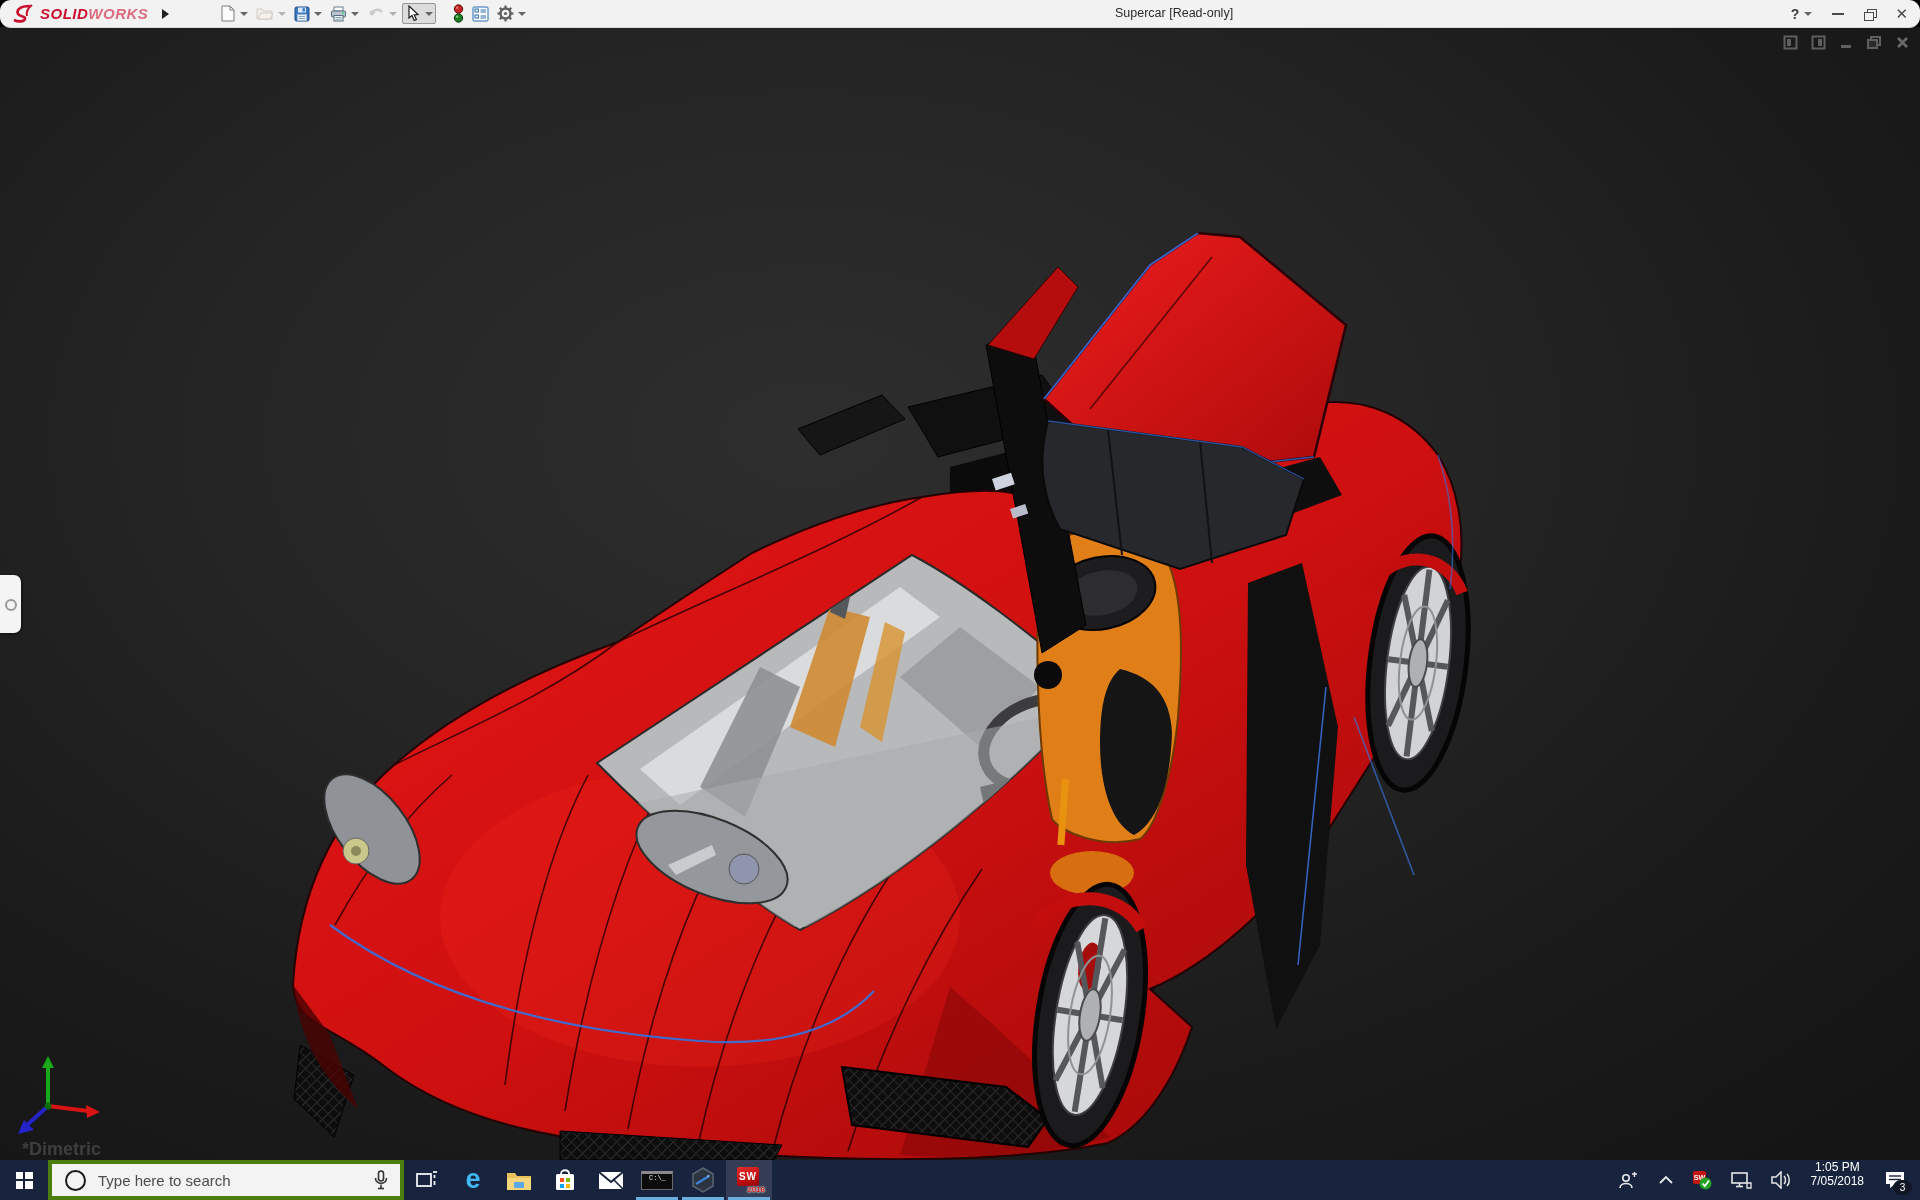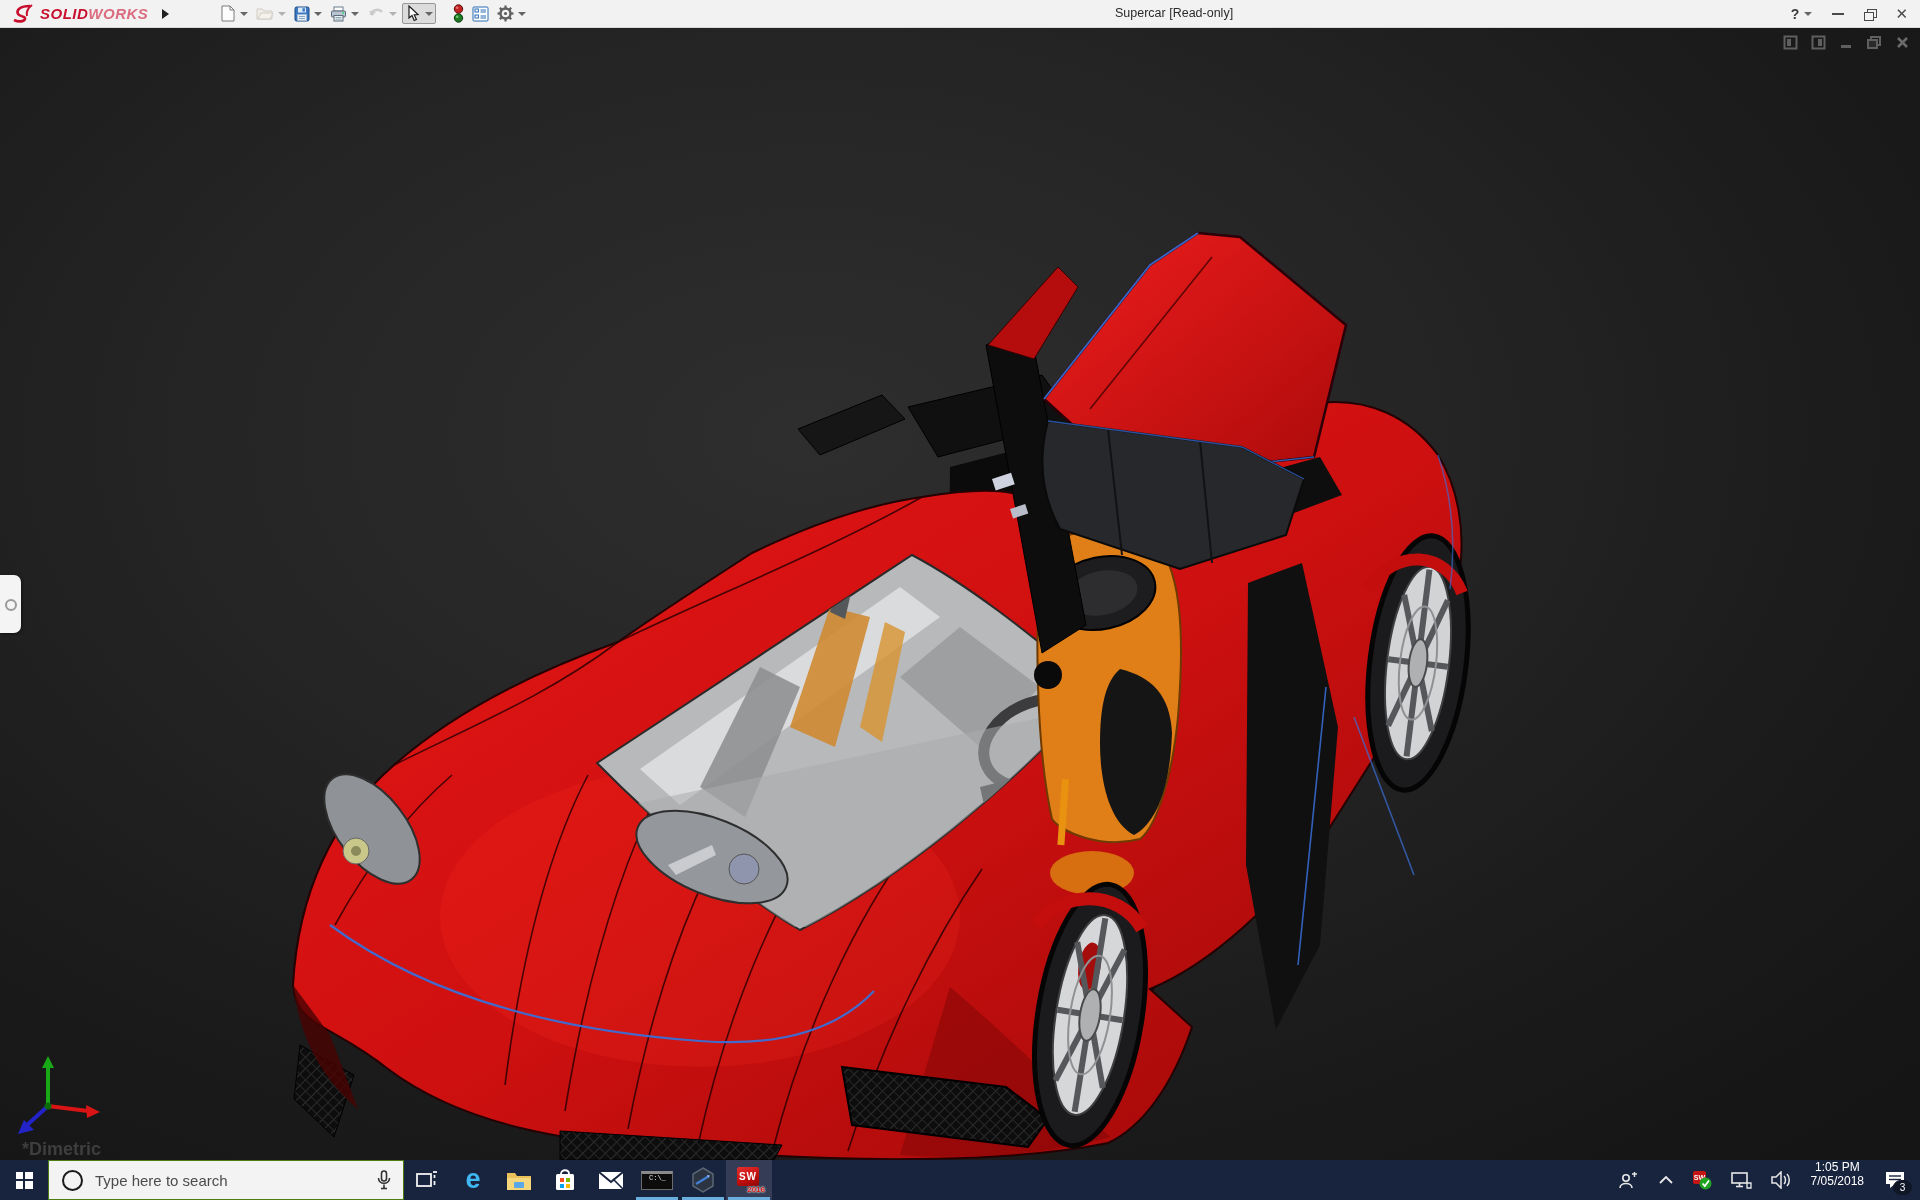--- a/index.html
+++ b/index.html
@@ -1,21 +1,21 @@
 <!DOCTYPE html>
 <html><head>
 <meta charset="utf-8">
 <style>
   html,body{margin:0;padding:0;background:#000;}
   .screen{position:relative;width:1920px;height:1200px;overflow:hidden;
     font-family:"Liberation Sans","DejaVu Sans",sans-serif;-webkit-font-smoothing:antialiased;}
 
   
   .titlebar{position:absolute;top:0;left:0;width:1920px;height:27px;background:#f2f2f2;
-    border-bottom:1px solid #d9d9d9;display:flex;align-items:center;z-index:30;}
+    border-bottom:1px solid #d9d9d9;display:flex;align-items:center;z-index:30;border-radius:11px;}
   .logo{display:flex;align-items:center;height:27px;padding:0 6px 0 10px;}
   .logo svg{display:block;}
   .brand{font-size:15px;letter-spacing:.5px;margin-left:4px;font-style:italic;}
   .brand .solid{color:#c8102e;font-weight:bold;}
   .brand .works{color:#d8556b;font-weight:bold;opacity:.85;}
   .flyout{width:0;height:0;border-left:7px solid #222;border-top:5px solid transparent;
     border-bottom:5px solid transparent;margin:0 14px 0 8px;cursor:pointer;}
   .tbar{display:flex;align-items:center;gap:2px;margin-left:34px;}
   .tb-btn{display:flex;align-items:center;gap:2px;padding:2px 3px;border-radius:2px;cursor:pointer;}
   .tb-btn.disabled{opacity:.45;}
@@ -45,21 +45,21 @@
   .view-label{position:absolute;left:22px;bottom:0px;color:#3e3e3e;font-weight:bold;font-size:18px;}
   .triad{position:absolute;left:14px;bottom:22px;}
 
   
   .taskbar{position:absolute;left:0;bottom:0;width:1920px;height:40px;background:#18233e;
     display:flex;align-items:stretch;z-index:40;}
   .tb-start{width:48px;display:flex;align-items:center;justify-content:center;cursor:pointer;}
   .winlogo{position:relative;width:17px;height:17px;}
   .winlogo div{position:absolute;width:7.5px;height:7.5px;background:#fff;}
   .winlogo .q1{left:0;top:0}.winlogo .q2{right:0;top:0}.winlogo .q3{left:0;bottom:0}.winlogo .q4{right:0;bottom:0}
-  .searchbox{width:356px;background:#f3f3f3;display:flex;align-items:center;cursor:text;border:1px solid #4d7c0f;box-sizing:border-box;}
+  .searchbox{width:356px;background:#f3f3f3;display:flex;align-items:center;cursor:text;border:4px solid #4d7c0f;box-sizing:border-box;}
   .cortana-ring{width:17px;height:17px;border:2.5px solid #1a1a1a;border-radius:50%;margin:0 12px 0 13px;}
   .search-text{color:#4c4c4c;font-size:15px;flex:1;}
   .mic{margin-right:12px;}
   .tb-apps{display:flex;align-items:stretch;}
   .app-btn{position:relative;width:46px;display:flex;align-items:center;justify-content:center;cursor:pointer;}
   .app-btn.running::after{content:"";position:absolute;left:2px;right:2px;bottom:0;height:3px;background:#6aaede;}
   .app-btn.active{background:rgba(255,255,255,.12);}
   .tray{margin-left:auto;display:flex;align-items:flex-start;}
   .tray-ic{padding:0 9px;display:flex;align-items:center;cursor:pointer;height:40px;}
   .clock{color:#fff;font-size:12px;text-align:center;line-height:14px;padding:0 10px;cursor:pointer;}

